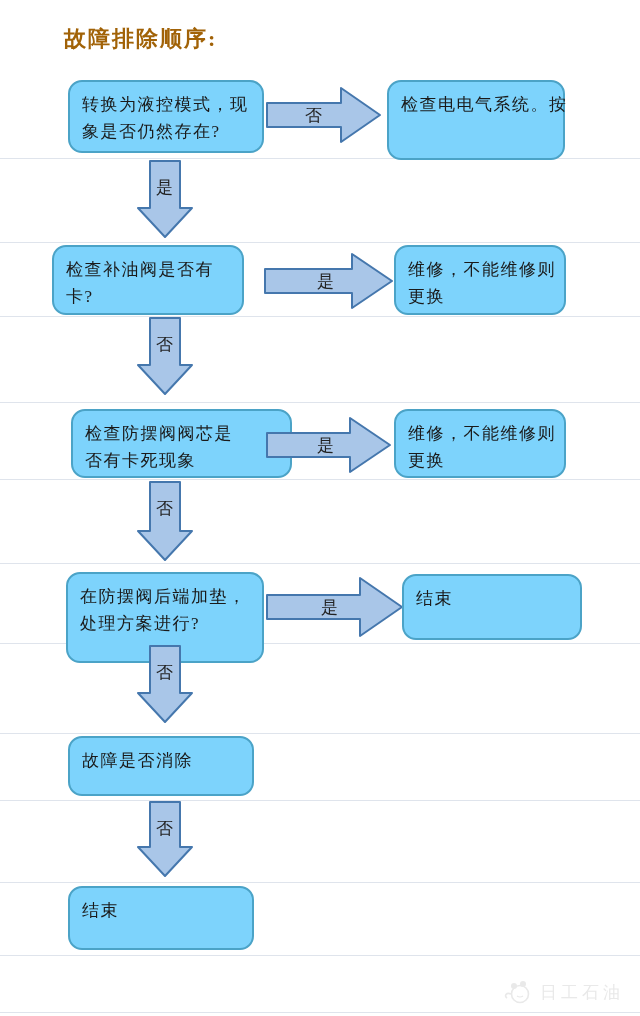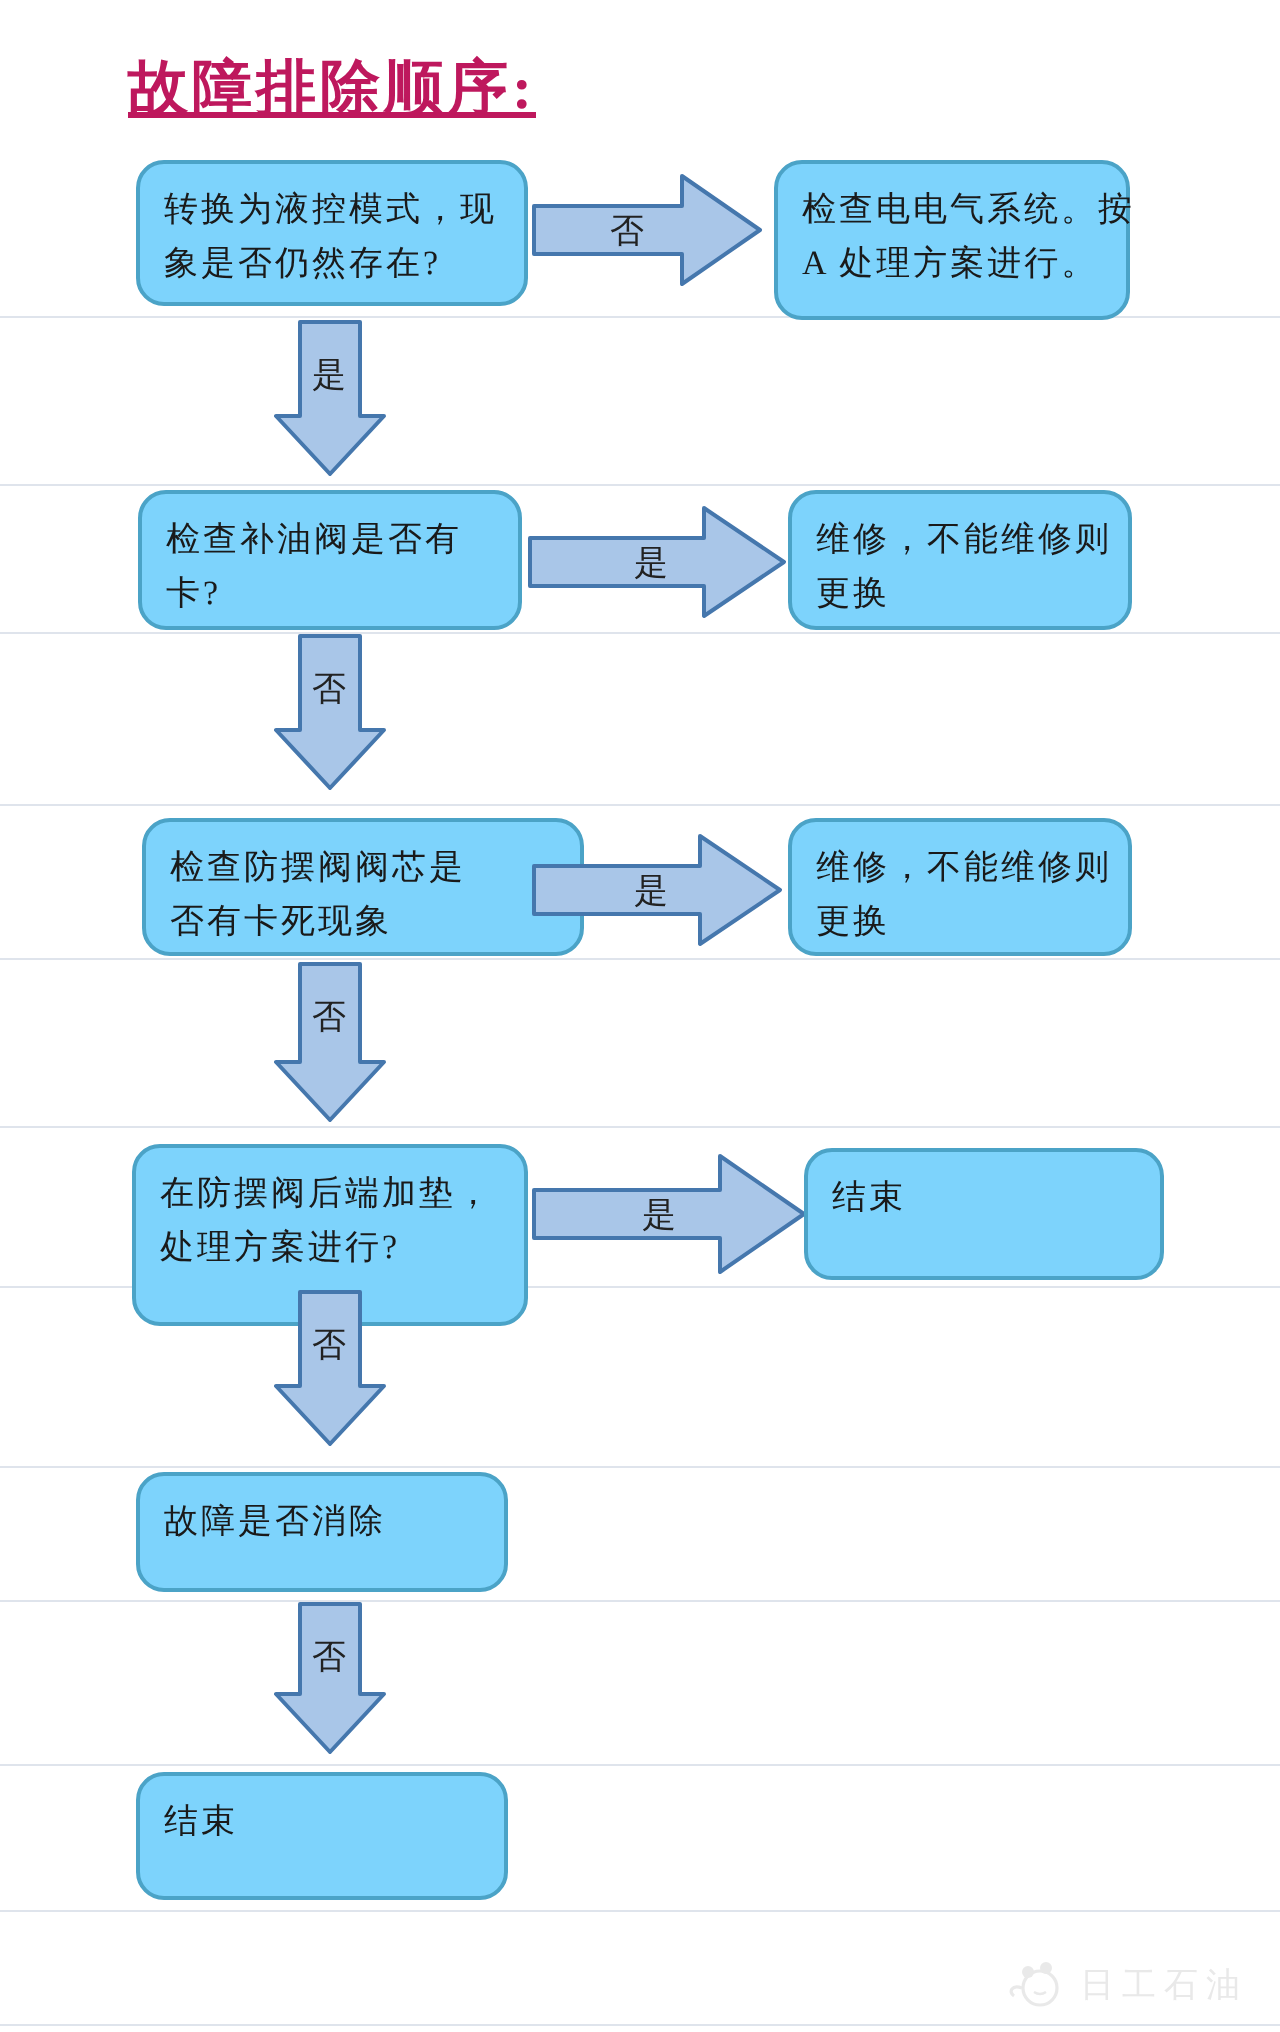--- a/index.html
+++ b/index.html
@@ -6,22 +6,22 @@
   .page{
     position:relative;
     width:640px;height:1016px;
     background:#ffffff;
     overflow:hidden;
     font-family:"Liberation Serif","DejaVu Serif",serif;
     color:#1a1a1a;
   }
   .title{
     position:absolute;left:64px;top:24px;
-    font-size:30px;font-weight:bold;letter-spacing:2px;
-    color:#be185d;margin:0;text-decoration:underline;
+    font-size:22px;font-weight:bold;letter-spacing:2px;
+    color:#a16207;margin:0;
   }
   .sep{
     position:absolute;left:0;width:640px;height:1px;
     background:rgba(185,196,212,0.45);
   }
   .box{
     position:absolute;
     background:#7dd3fc;
     border:2px solid #4BA3C7;
     border-radius:14px;
@@ -39,21 +39,21 @@
     text-align:center;
     letter-spacing:1px;
   }
   .watermark{
     position:absolute;right:16px;bottom:10px;
     display:flex;align-items:center;gap:6px;
     color:#e9e9e9;font-size:17px;letter-spacing:4px;
   }
   
   .b1{left:68px;top:80px;width:196px;height:73px;}
-  .b2{left:69px;top:245px;width:192px;height:70px;}
+  .b2{left:52px;top:245px;width:192px;height:70px;}
   .b3{left:71px;top:409px;width:221px;height:69px;}
   .b4{left:66px;top:572px;width:198px;height:91px;}
   .b5{left:68px;top:736px;width:186px;height:60px;}
   .b6{left:68px;top:886px;width:186px;height:64px;}
   
   .r1{left:387px;top:80px;width:178px;height:80px;}
   .r2{left:394px;top:245px;width:172px;height:70px;}
   .r3{left:394px;top:409px;width:172px;height:69px;}
   .r4{left:402px;top:574px;width:180px;height:66px;}
   
@@ -100,21 +100,20 @@
   <div class="box b1">
     <div class="ln">转换为液控模式，现</div>
     <div class="ln">象是否仍然存在?</div>
   </div>
   <svg class="arrow ra1" width="116" height="58">
     <polygon points="1,17 75,17 75,2 114,29 75,56 75,41 1,41" fill="#A9C6E8" stroke="#4577AD" stroke-width="2" stroke-linejoin="round"></polygon>
   </svg>
   <div class="alabel lr1">否</div>
   <div class="box r1">
     <div class="ln">检查电电气系统。按</div>
-    <div class="ln">A 处理方案进行。</div>
   </div>
   <svg class="arrow da1" width="56" height="78">
     <polygon points="13,1 43,1 43,48 55,48 28,77 1,48 13,48" fill="#A9C6E8" stroke="#4577AD" stroke-width="2" stroke-linejoin="round"></polygon>
   </svg>
   <div class="alabel ld1">是</div>
 
   <div class="box b2">
     <div class="ln">检查补油阀是否有</div>
     <div class="ln">卡?</div>
   </div>

